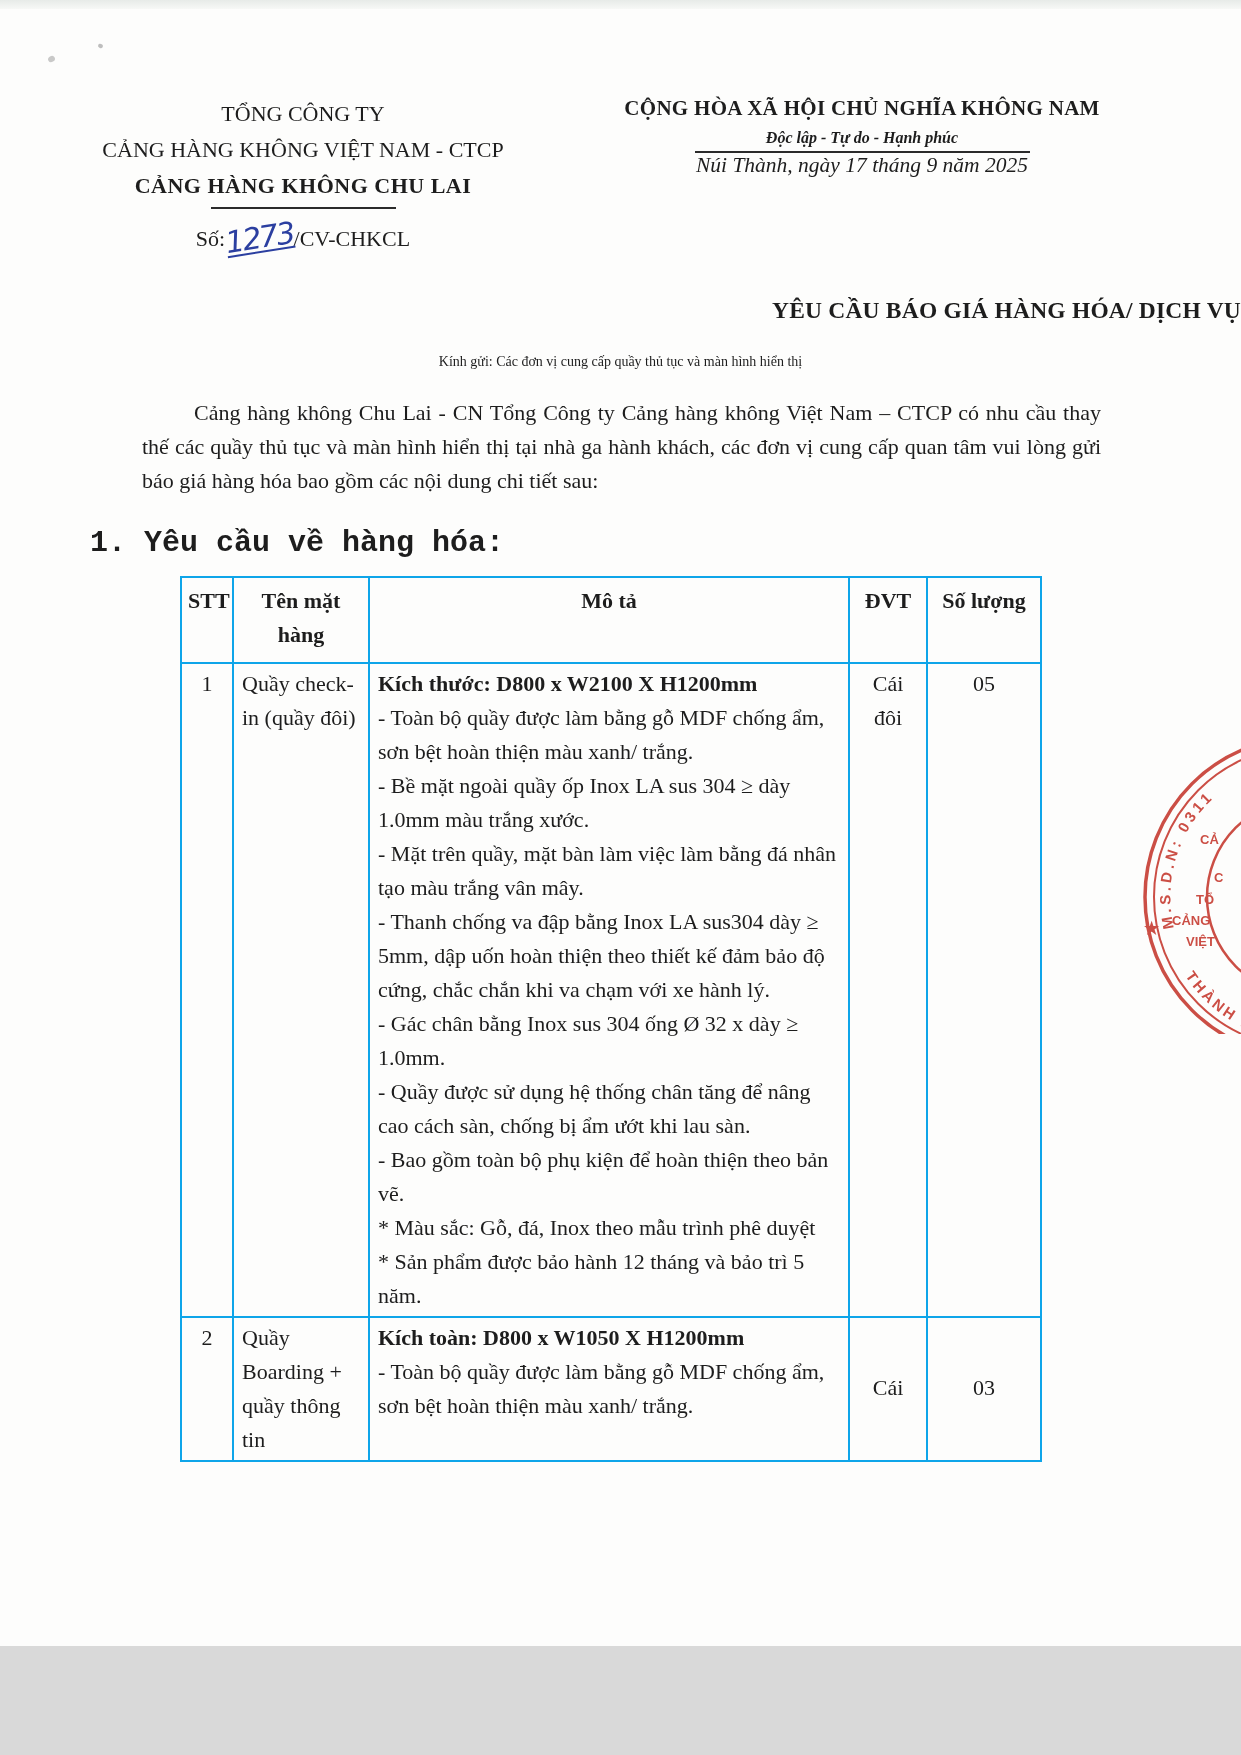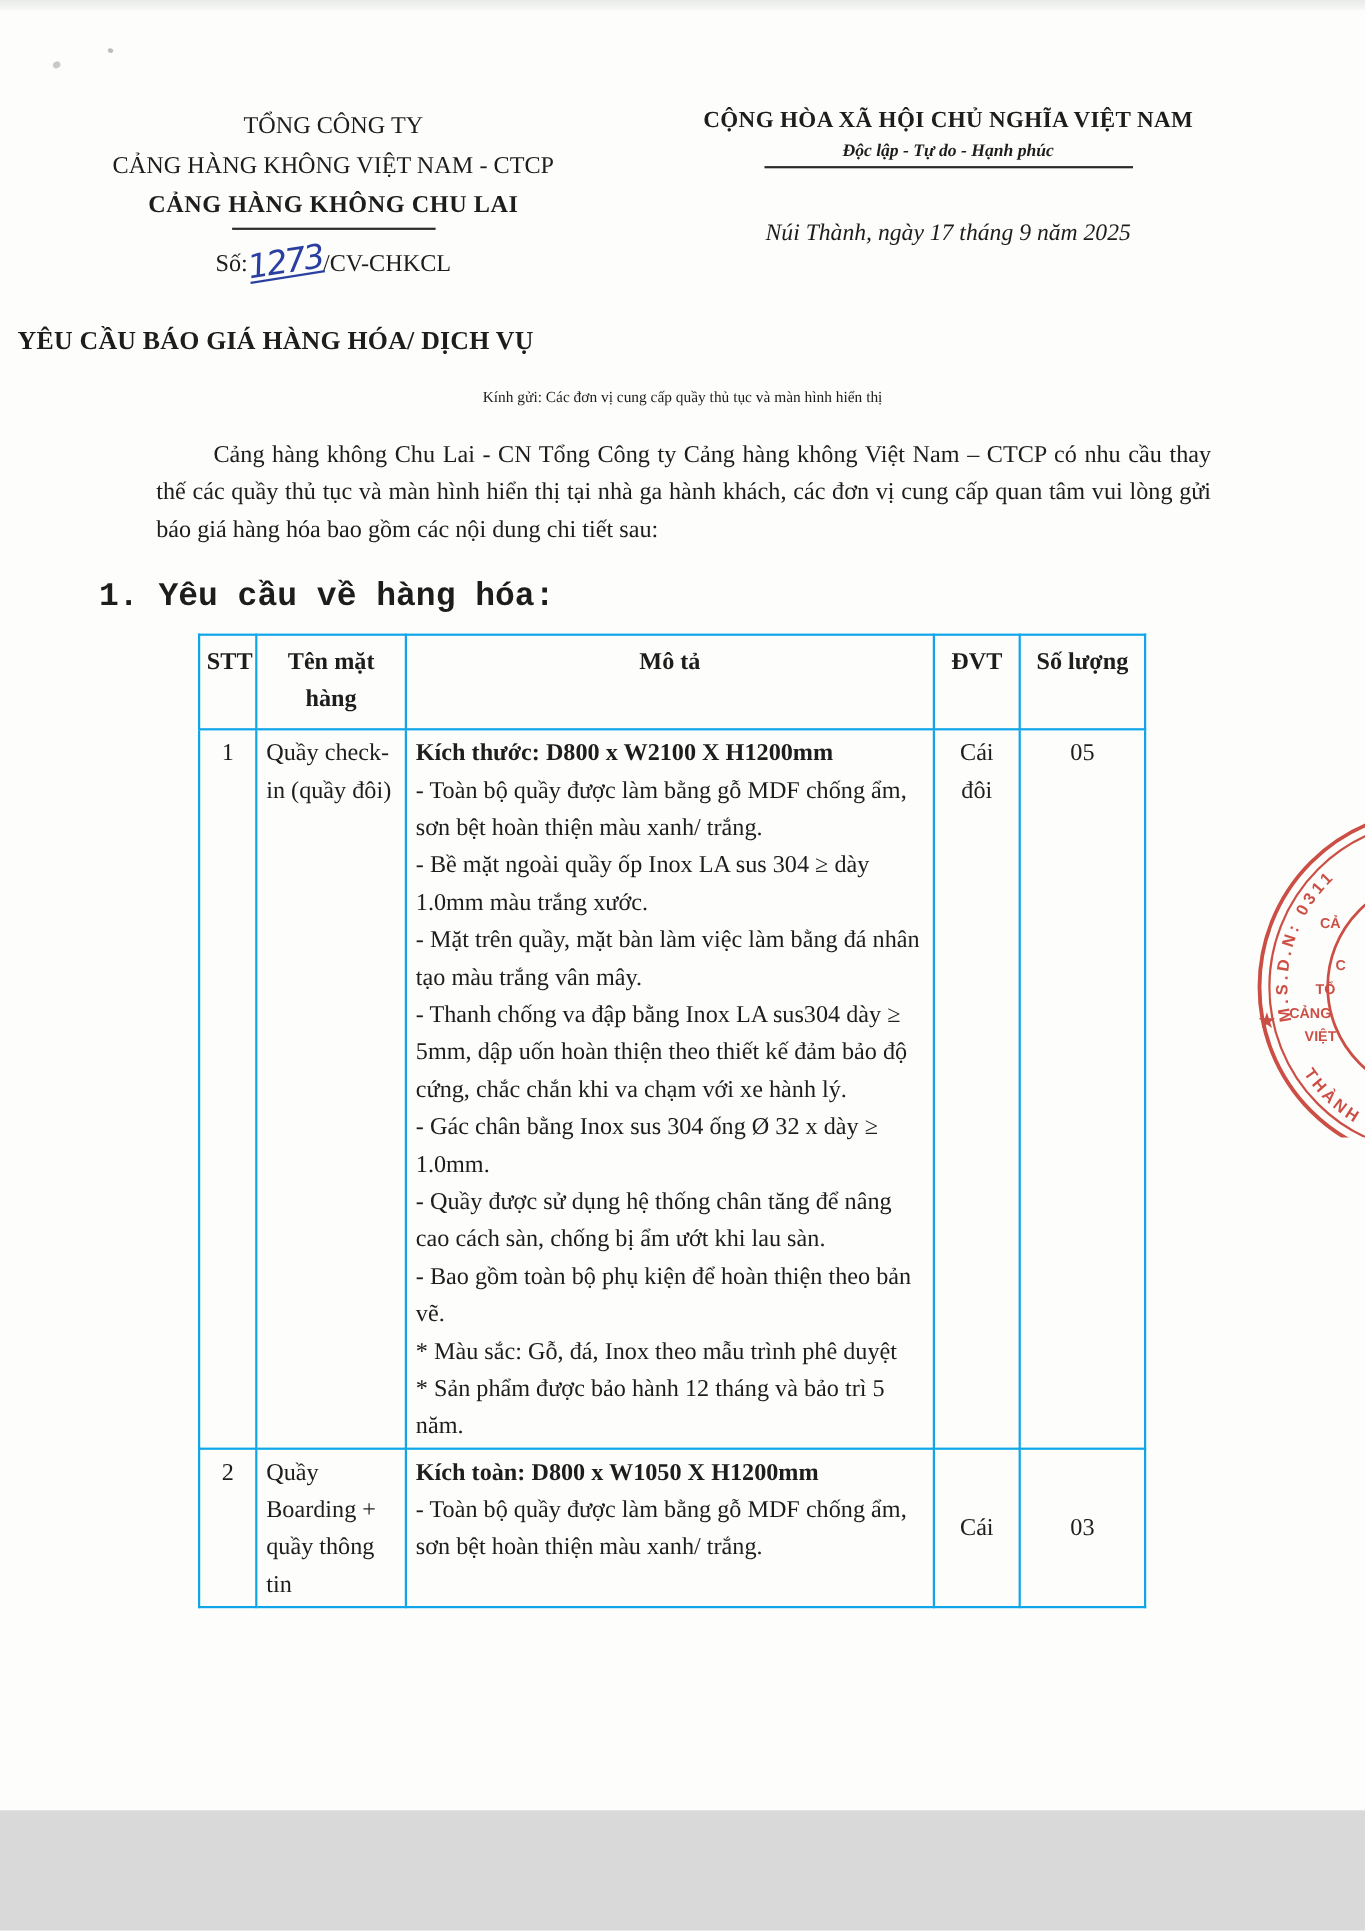--- a/index.html
+++ b/index.html
@@ -29,24 +29,24 @@
   .handwritten{
     display:inline-block;color:#2b3fa0;font-size:30px;line-height:20px;
     font-style:italic;font-family:"DejaVu Sans",sans-serif;
     transform:rotate(-9deg) translateY(2px);letter-spacing:-2px;
     text-decoration:underline;text-decoration-thickness:2px;text-underline-offset:3px;
   }
   .hdr-right{flex:1;text-align:center;}
   .motto1{font-weight:bold;font-size:21px;letter-spacing:.3px;}
   .motto2{font-weight:bold;font-size:16px;margin-top:8px;font-style:italic;}
   .hdr-rule-right{width:335px;height:2px;background:#2b2b2b;margin:4px auto 0;}
-  .dateline{font-style:italic;font-size:21.5px;margin-top:46px;}
+  .dateline{font-style:italic;font-size:21.5px;}
 
   
-  .doc-title{text-align:left;font-weight:bold;font-size:23.5px;margin-top:40px;letter-spacing:.2px;margin-left:16px;}
+  .doc-title{text-align:right;font-weight:bold;font-size:23.5px;margin-top:40px;letter-spacing:.2px;margin-left:16px;}
   .salutation{text-align:center;font-size:14px;margin-top:30px;}
   .intro{
     margin:26px 140px 0 142px;font-size:22px;line-height:34px;
     text-align:justify;text-indent:52px;
   }
   .section-heading{margin:28px 0 0 90px;font-weight:bold;font-size:30px;font-family:Liberation Mono, monospace;}
 
   
   table.req{
     border-collapse:collapse;table-layout:fixed;
@@ -84,21 +84,21 @@
 
   <div class="hdr">
     <div class="hdr-left">
       <div>TỔNG CÔNG TY</div>
       <div>CẢNG HÀNG KHÔNG VIỆT NAM - CTCP</div>
       <div class="org3">CẢNG HÀNG KHÔNG CHU LAI</div>
       <div class="hdr-rule-left"></div>
       <div class="doc-no"><span>Số:</span><span class="handwritten">1273</span><span>/CV-CHKCL</span></div>
     </div>
     <div class="hdr-right">
-      <div class="motto1">CỘNG HÒA XÃ HỘI CHỦ NGHĨA VIỆT NAM</div>
+      <div class="motto1">CỘNG HÒA XÃ HỘI CHỦ NGHĨA KHÔNG NAM</div>
       <div class="motto2">Độc lập - Tự do - Hạnh phúc</div>
       <div class="hdr-rule-right"></div>
       <div class="dateline">Núi Thành, ngày 17 tháng 9 năm 2025</div>
     </div>
   </div>
 
   <div class="doc-title">YÊU CẦU BÁO GIÁ HÀNG HÓA/ DỊCH VỤ</div>
   <div class="salutation">Kính gửi: Các đơn vị cung cấp quầy thủ tục và màn hình hiển thị</div>
   <div class="intro">Cảng hàng không Chu Lai - CN Tổng Công ty Cảng hàng không Việt Nam – CTCP có nhu cầu thay thế các quầy thủ tục và màn hình hiển thị tại nhà ga hành khách, các đơn vị cung cấp quan tâm vui lòng gửi báo giá hàng hóa bao gồm các nội dung chi tiết sau:</div>
   <div class="section-heading">1. Yêu cầu về hàng hóa:</div>

